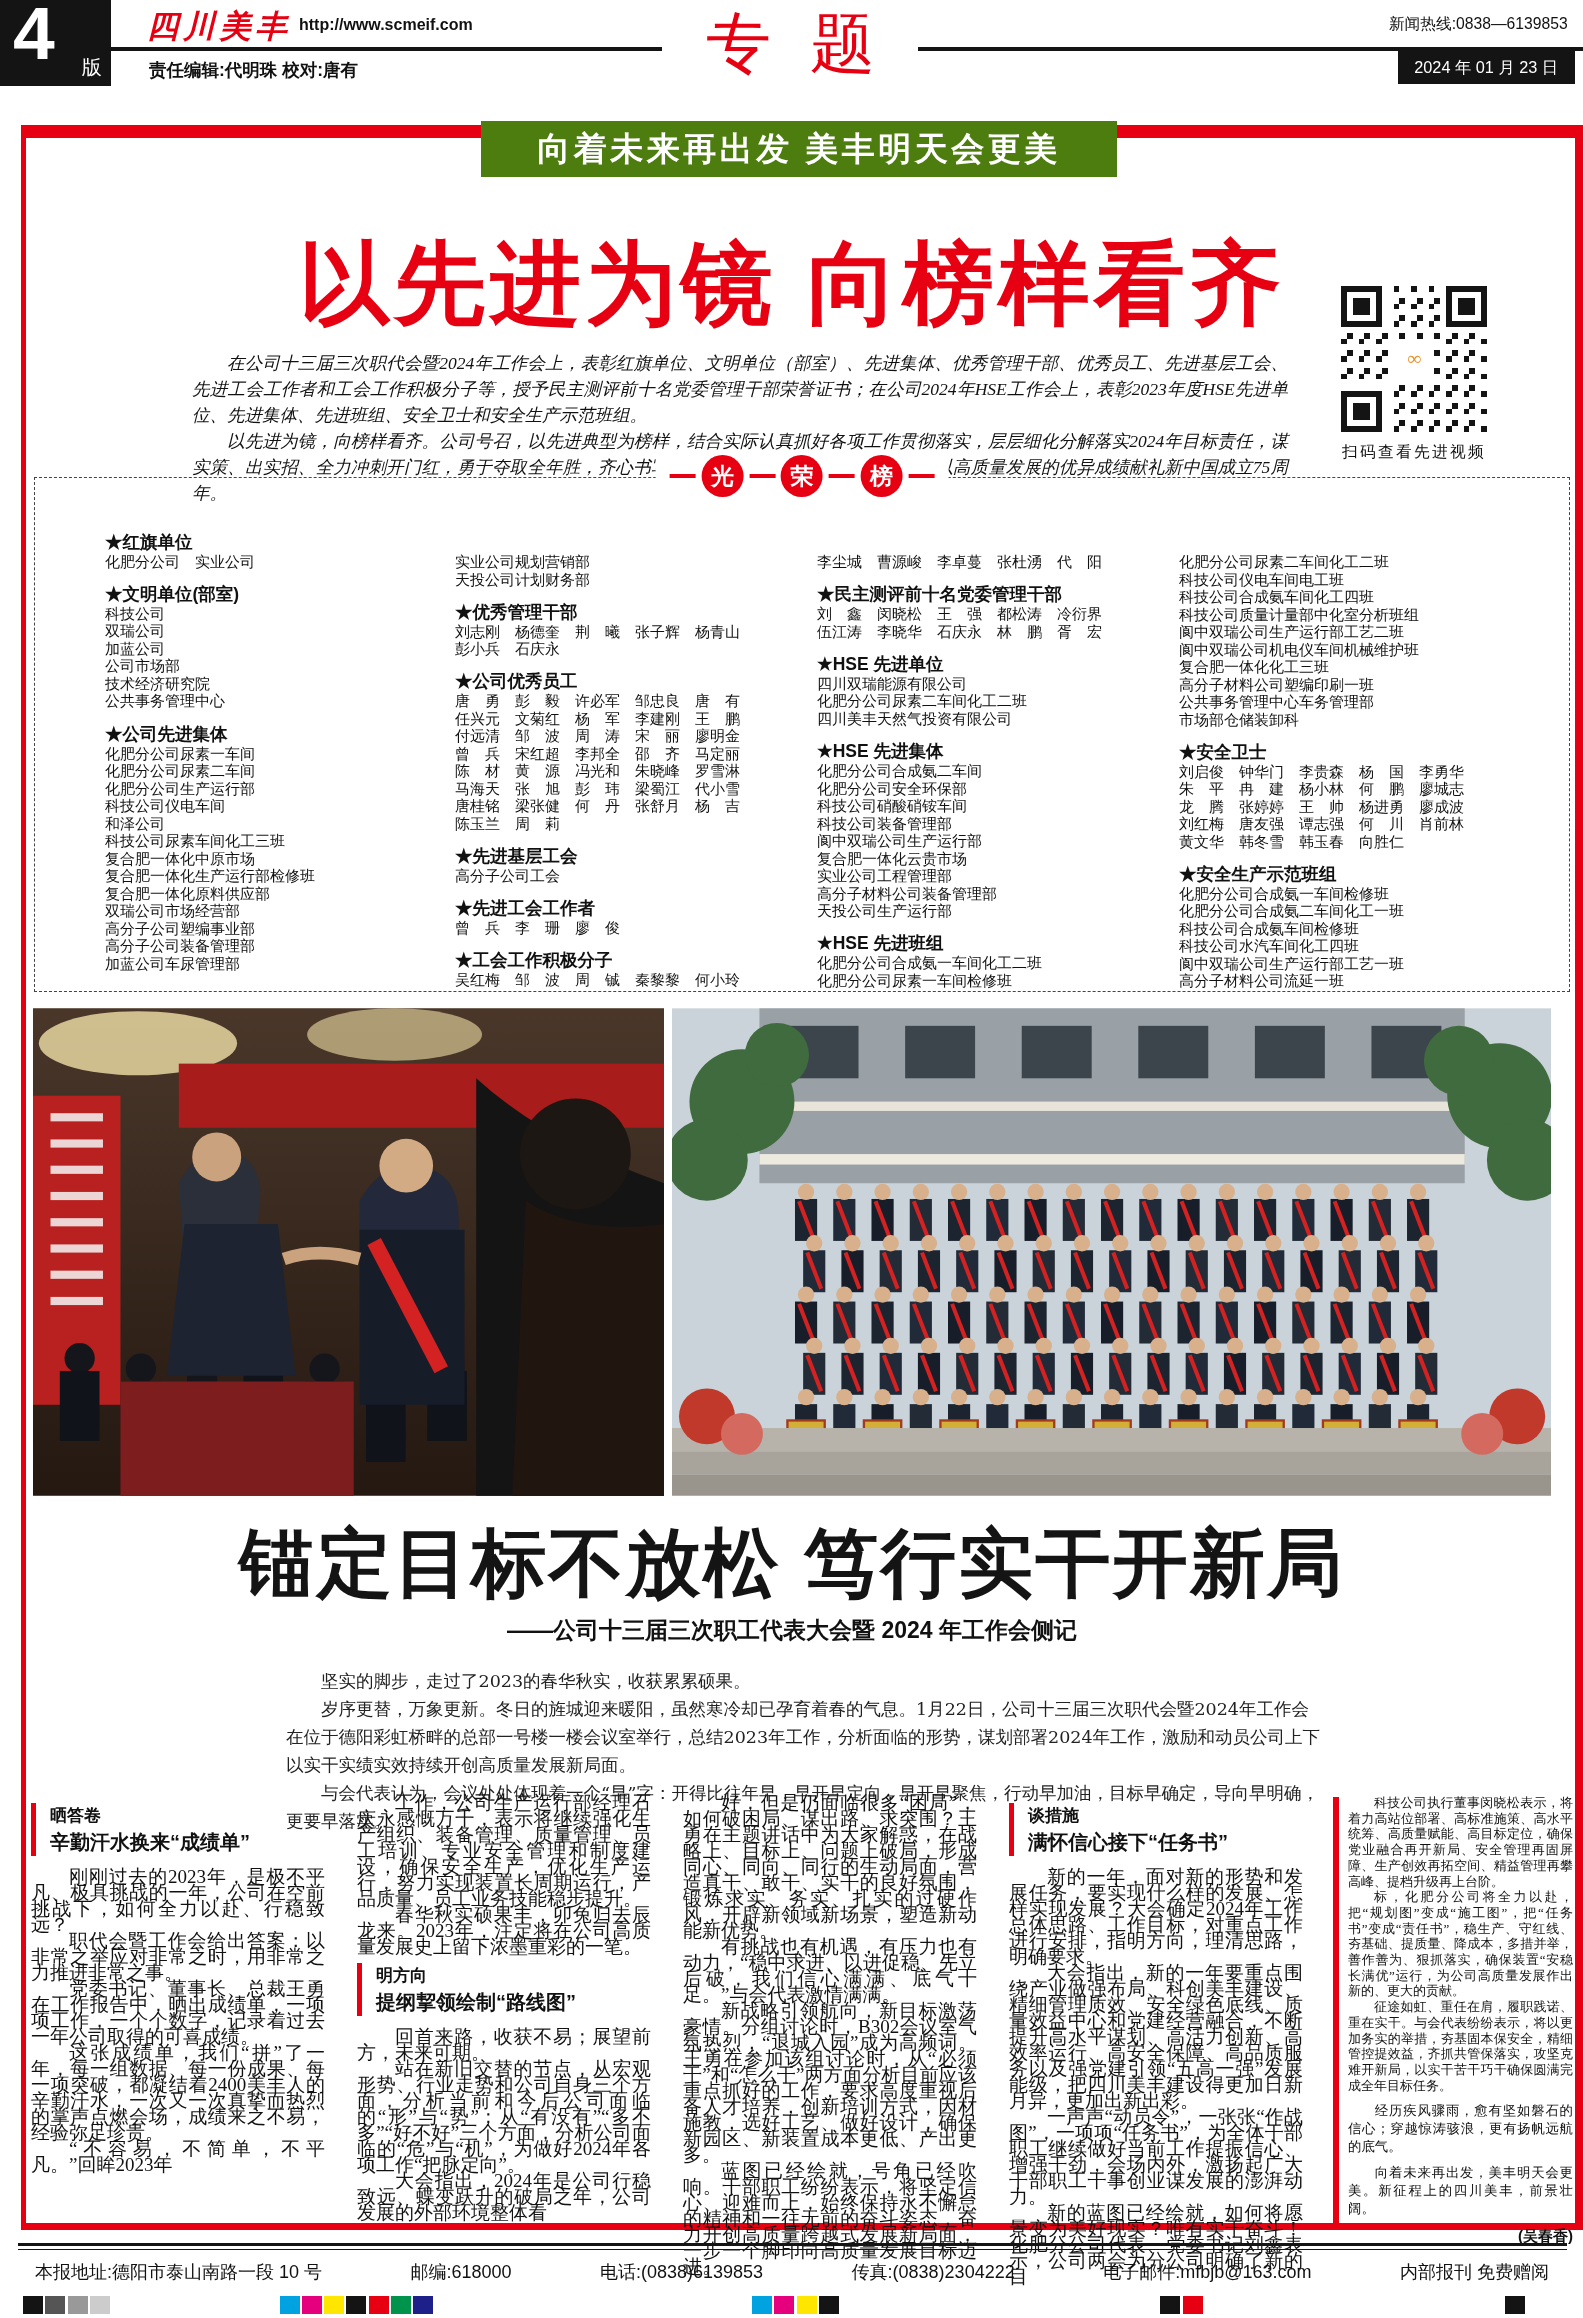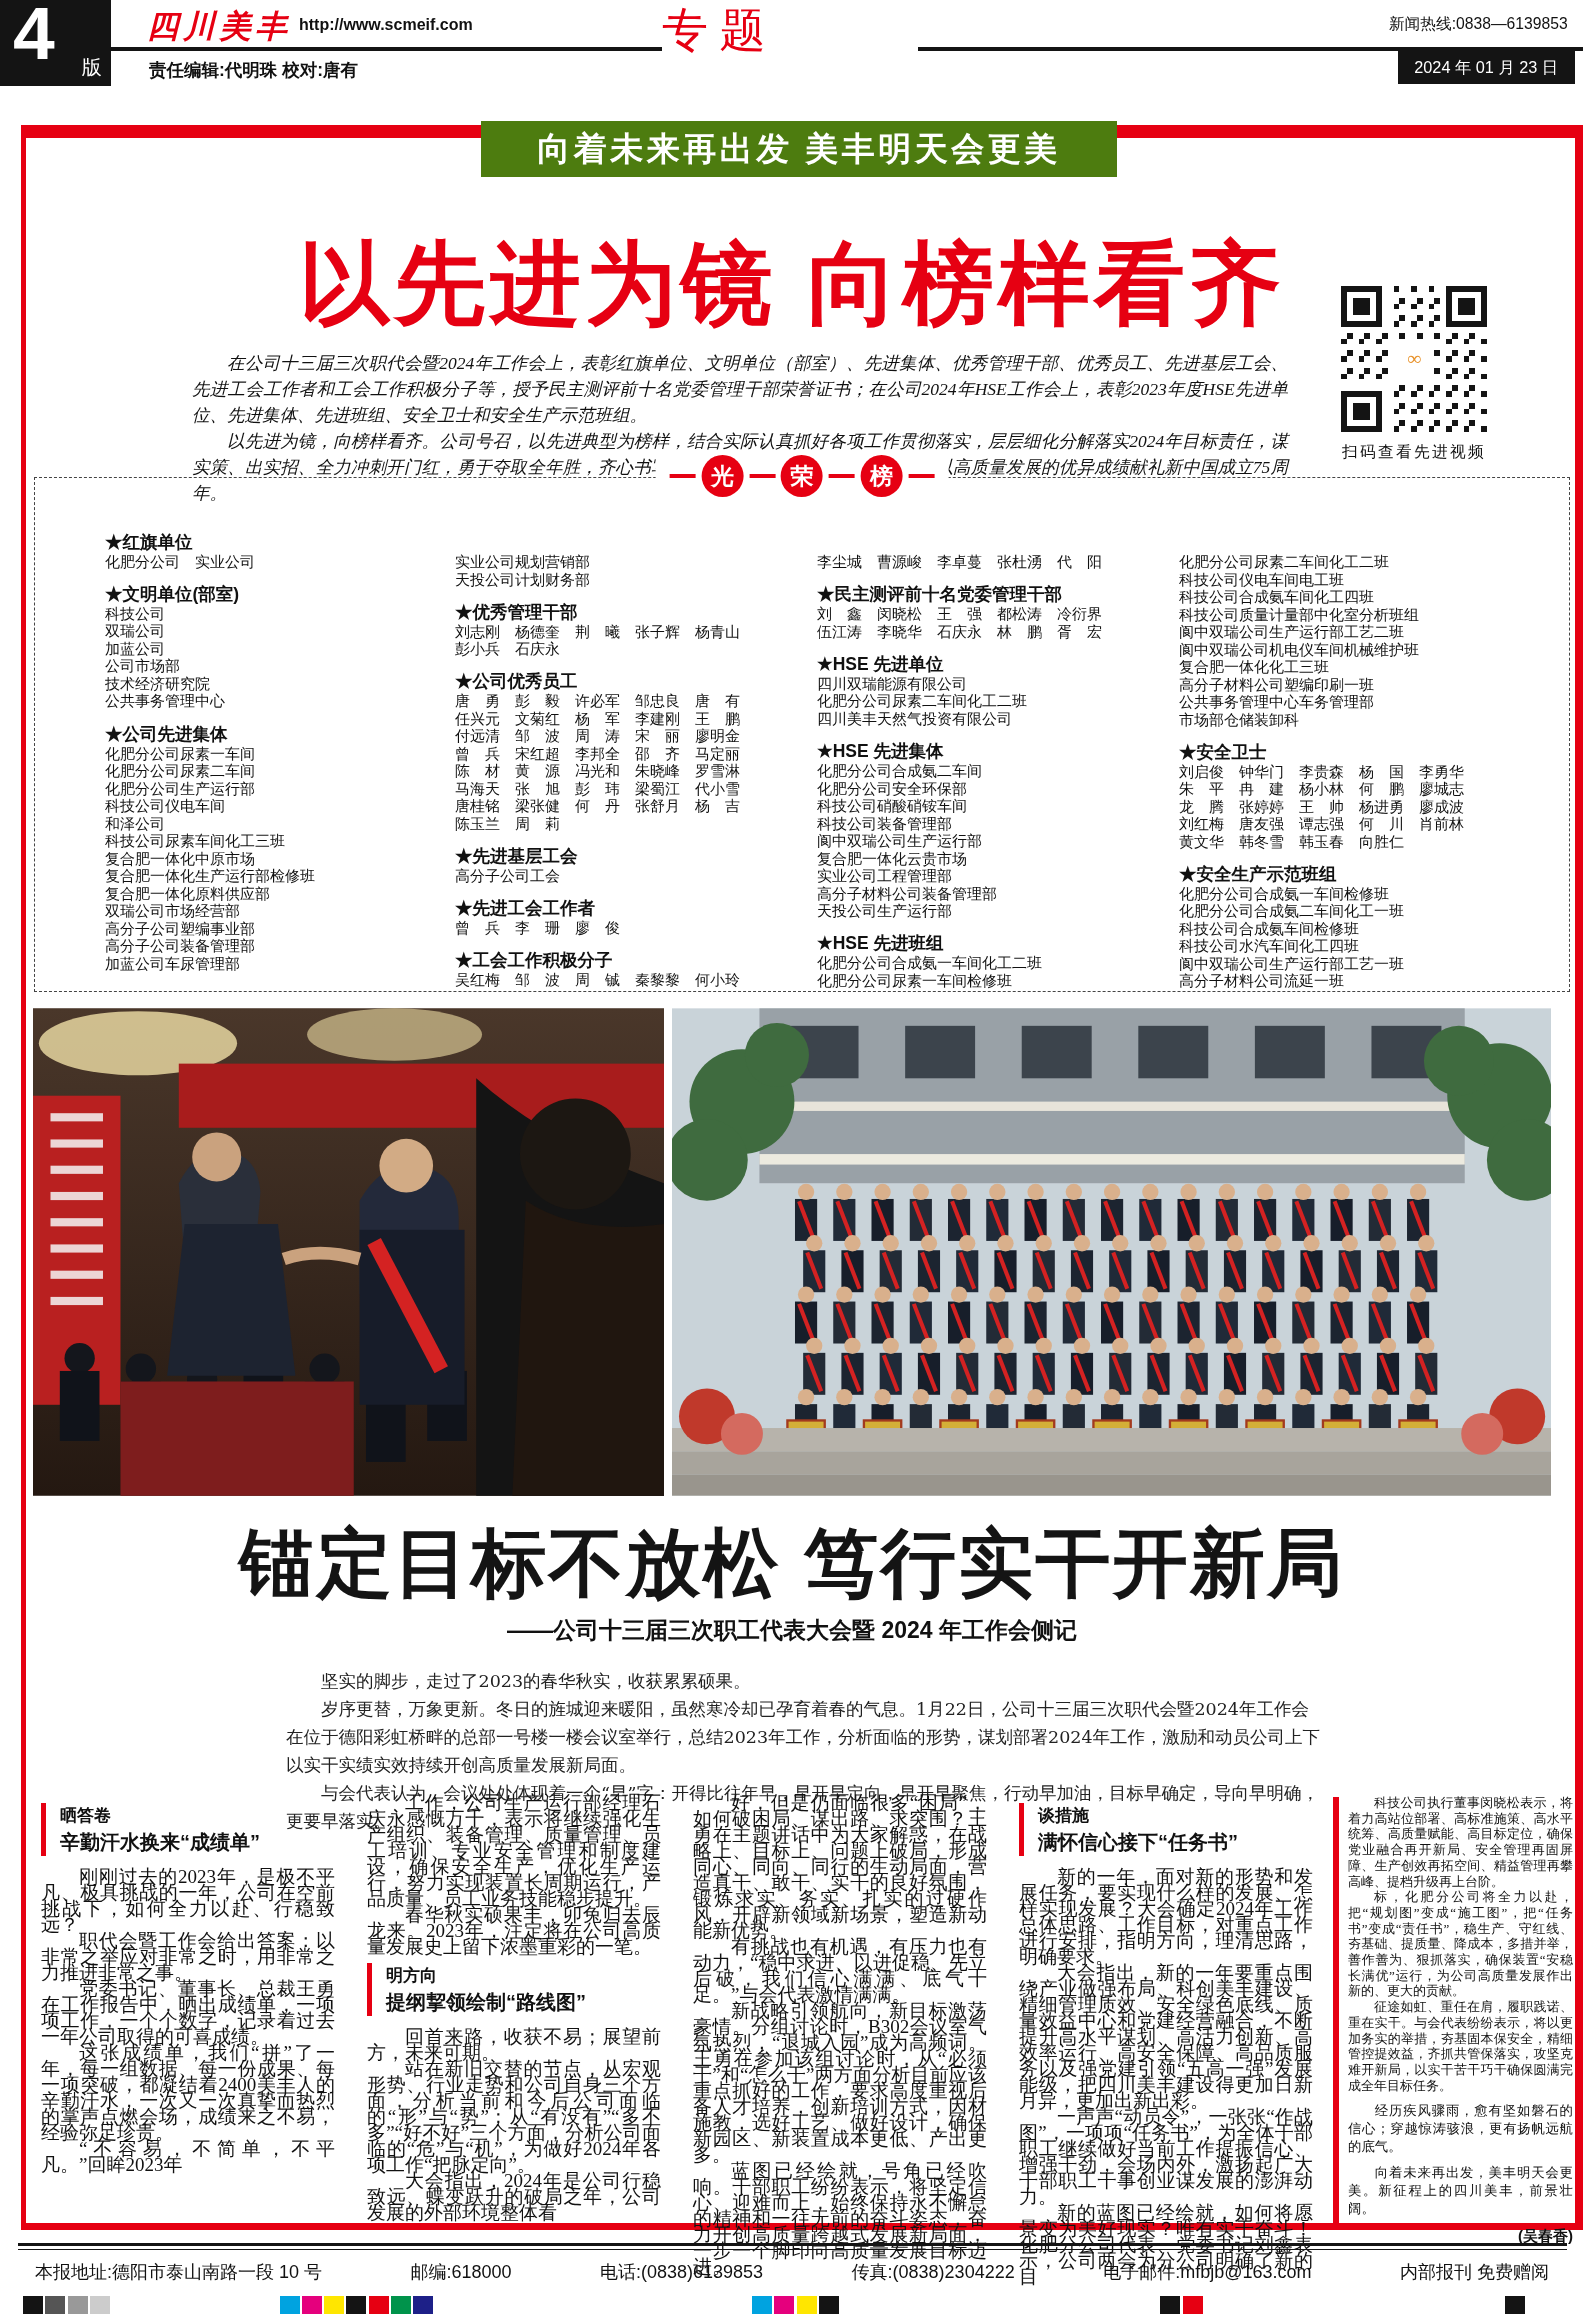--- a/index.html
+++ b/index.html
@@ -8,21 +8,21 @@
   .abs{position:absolute;}
   
   .pagebox{left:0;top:0;width:111px;height:86px;background:#141414;color:#fff;}
   .pagenum{position:absolute;left:13px;top:-10.5px;font-size:75px;font-weight:bold;font-family:"Liberation Sans",sans-serif;}
   .pagever{position:absolute;right:9.3px;bottom:4.7px;font-size:20px;}
   .logo{left:147px;top:5.8px;font-size:31.5px;font-weight:bold;font-style:italic;color:#e60012;letter-spacing:4.7px;font-family:"DejaVu Serif",serif;}
   .url{left:299px;top:16.3px;font-size:16px;font-weight:bold;font-family:"Liberation Sans",sans-serif;}
   .hotline{right:16.3px;top:14px;font-size:15.7px;font-family:"Liberation Sans",sans-serif;}
   .ruleA{top:47px;height:4.1px;background:#141414;}
   .editor{left:149px;top:58px;font-size:17.5px;font-weight:bold;font-family:"Liberation Sans",sans-serif;}
-  .sectitle{left:662px;top:0px;width:257px;font-size:46px;color:#e60012;font-family:Liberation Serif, serif;}
+  .sectitle{left:662px;top:0px;width:257px;text-align:center;font-size:65px;color:#e60012;font-family:Liberation Mono, monospace;}
   .datebox{right:9.3px;top:50px;width:177px;height:34px;background:#141414;color:#fff;font-size:16.3px;
            text-align:center;line-height:34px;font-family:"Liberation Sans",sans-serif;}
   
   .frt{left:21px;top:125px;width:1562px;height:13px;background:#e60012;}
   .frl{left:21px;top:125px;width:5.2px;height:2105px;background:#e60012;}
   .frr{left:1575px;top:125px;width:7.6px;height:2105px;background:#e60012;}
   .frb{left:21px;top:2223px;width:1562px;height:7px;background:#e60012;}
   .bannerbox{left:481px;top:121px;width:636px;height:56px;background:#4d7c0f;color:#fff;text-align:center;
              line-height:56px;font-size:33px;font-weight:bold;letter-spacing:3.5px;font-family:"Liberation Sans",sans-serif;}
   
@@ -48,21 +48,21 @@
   
   .photoL{left:33px;top:1008px;width:631px;height:488px;}
   .photoR{left:672px;top:1008px;width:879px;height:488px;}
   .photoL svg,.photoR svg{display:block;}
   
   .a2title{left:0;top:1514px;width:100%;text-align:center;font-size:75px;font-weight:900;color:#141414;
            letter-spacing:2.3px;font-family:"Liberation Sans",sans-serif;}
   .a2sub{left:0;top:1615px;width:100%;text-align:center;font-size:23px;font-weight:bold;font-family:"Liberation Sans",sans-serif;}
   .a2intro{left:286px;top:1667px;width:1038px;font-size:17.5px;line-height:28px;font-family:"DejaVu Serif",serif;color:#222;}
   .a2intro p{margin:0;text-indent:2em;}
-  .bodycols{left:41px;top:1795px;width:1277px;display:flex;gap:32px;}
+  .bodycols{left:31px;top:1795px;width:1277px;display:flex;gap:32px;}
   .bcol{width:294px;}
   .bcol5{left:1348px;top:1795px;width:225px;}
   .bdivider{left:1333px;top:1797px;width:5.8px;height:427px;background:#e60012;}
   .sub{border-left:5.2px solid #e60012;padding-left:14px;margin:8.2px 0 13px 0;}
   .sub1{font-size:17px;font-weight:bold;font-family:"Liberation Sans",sans-serif;line-height:26px;}
   .sub2{font-size:20px;font-weight:bold;font-family:"Liberation Sans",sans-serif;line-height:27px;}
   .bp{margin:0;font-size:19px;line-height:16px;text-align:justify;text-indent:2em;}
   .bcol5 .bp{font-size:13px;line-height:15.7px;}
   .bk{margin:8.2px 0 0 0;font-size:13.4px;line-height:18px;text-align:justify;text-indent:2em;font-family:"DejaVu Serif",serif;}
   .bby{text-align:right;font-size:15px;font-weight:bold;margin-top:9.3px;font-family:"Liberation Sans",sans-serif;}

